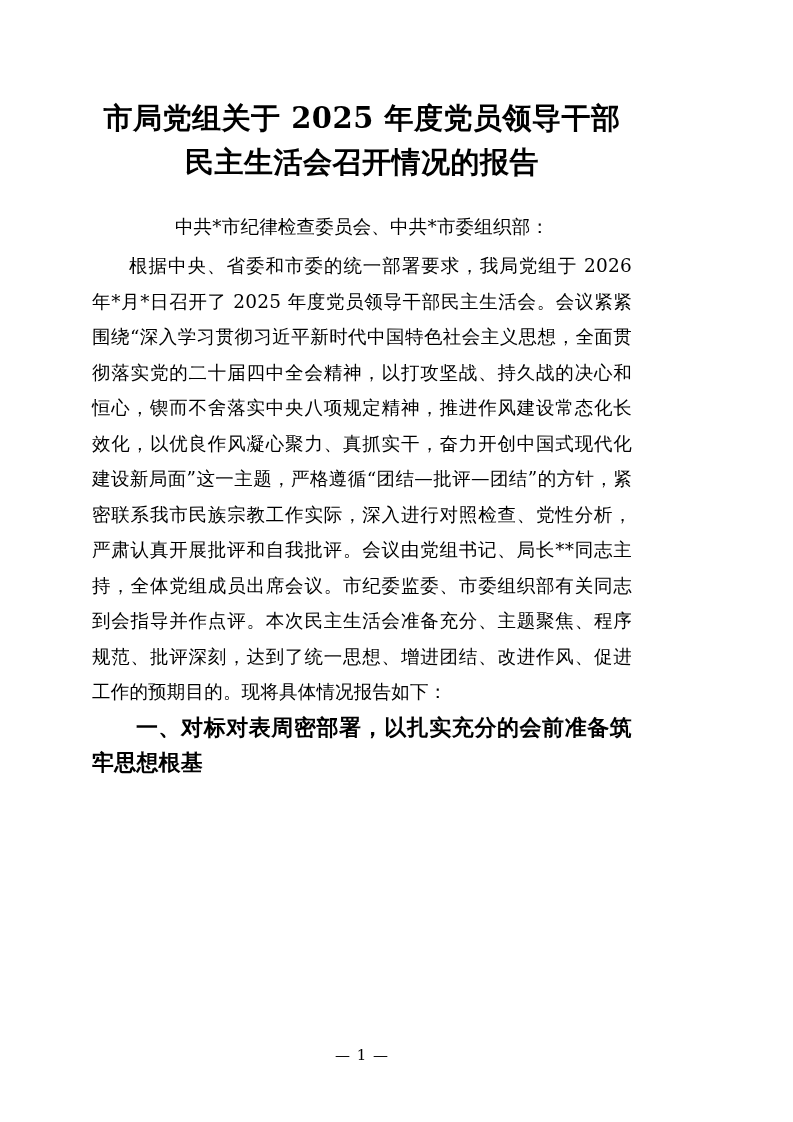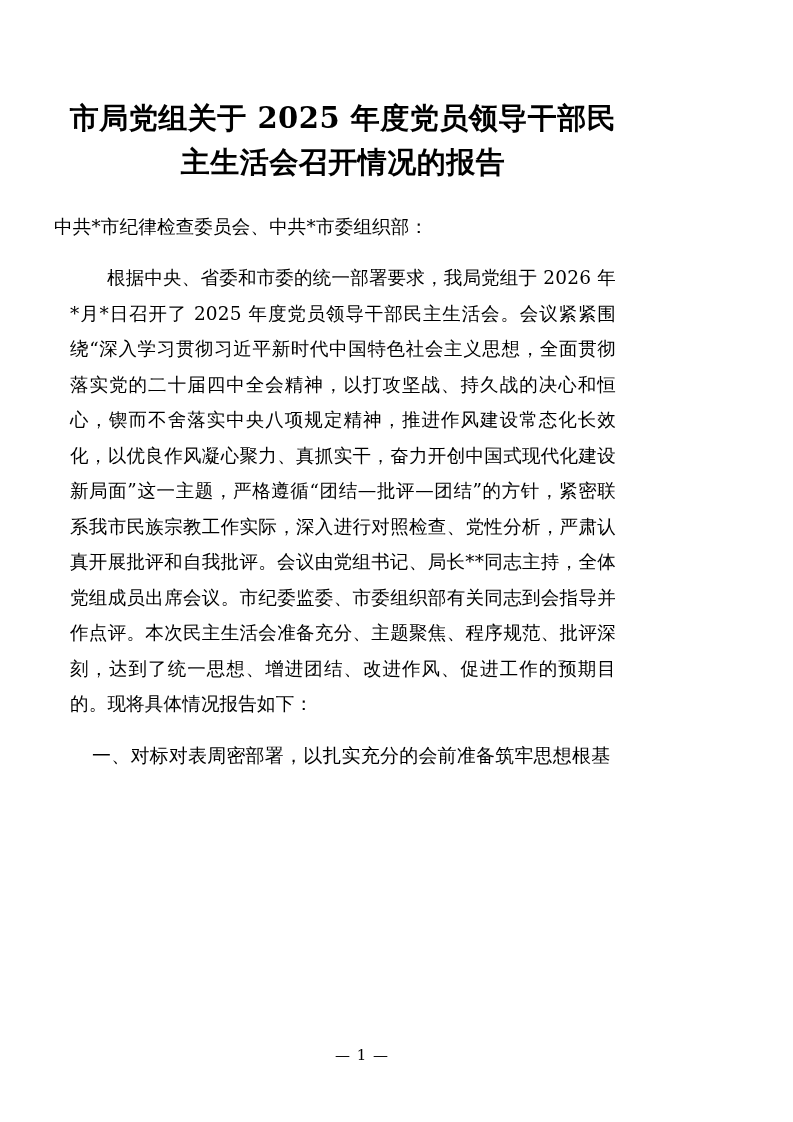--- a/index.html
+++ b/index.html
@@ -15,53 +15,54 @@
     position: relative;
     overflow: hidden;
   }
   .page {
     position: absolute;
     left: 0;
     top: 0;
     width: 724px;
     height: 1122px;
     box-sizing: border-box;
-    padding: 96px 92px 40px 54px;
+    padding: 96px 92px 40px 92px;
   }
   .doc-title {
     font-family: "DejaVu Serif", "Liberation Serif", serif;
     font-weight: bold;
     font-size: 29px;
     line-height: 44px;
     text-align: center;
     letter-spacing: 0.5px;
     margin: 0 0 26px 0;
     padding: 0 4px;
   }
   .addressee {
     font-size: 18.5px;
     line-height: 34px;
     margin: 0 0 4px 0;
     letter-spacing: 0.2px;
+    text-align: center;
   }
   p.body-par {
     font-size: 18.5px;
     line-height: 35.5px;
-    margin: 16px;
+    margin: 0;
     text-indent: 2em;
     text-align: justify;
     text-justify: inter-ideograph;
     letter-spacing: 0.2px;
   }
   p.heading-par {
-    font-size: 19px;
+    font-size: 22px;
     line-height: 35.5px;
     margin: 0;
     text-indent: 2em;
-    font-weight: normal;
+    font-weight: bold;
     text-align: justify;
     text-justify: inter-ideograph;
     letter-spacing: 0.2px;
   }
   .page-footer {
     position: absolute;
     left: 0;
     right: 0;
     bottom: 58px;
     text-align: center;

